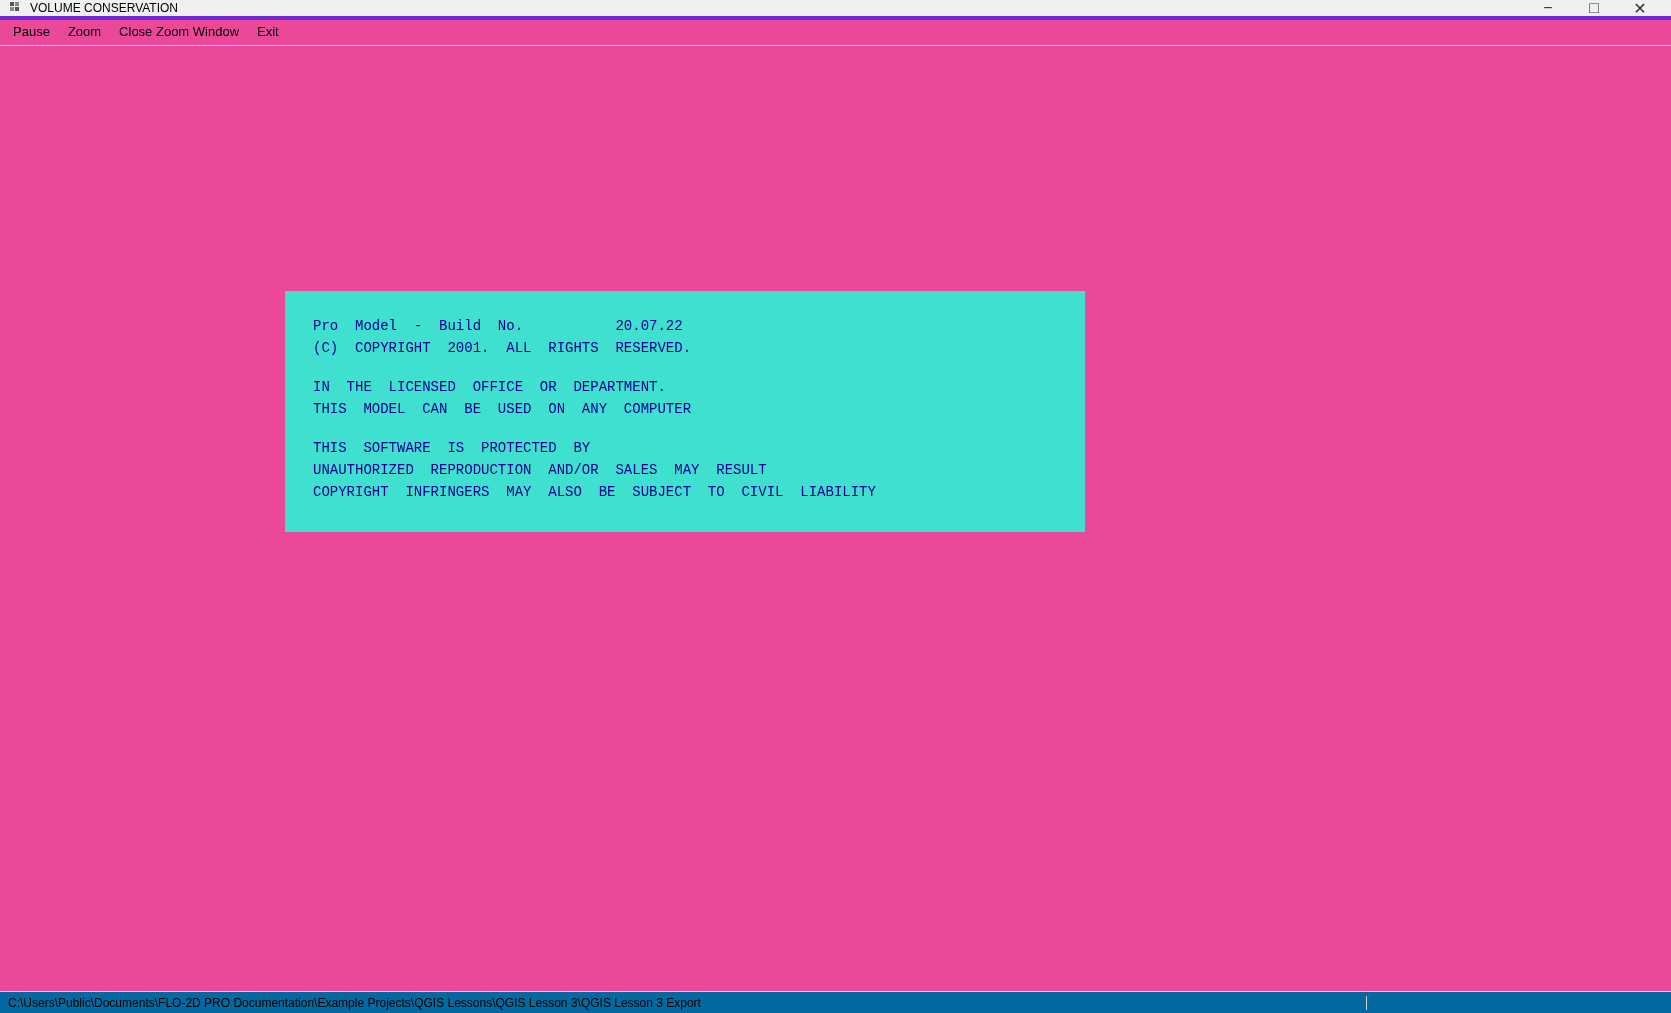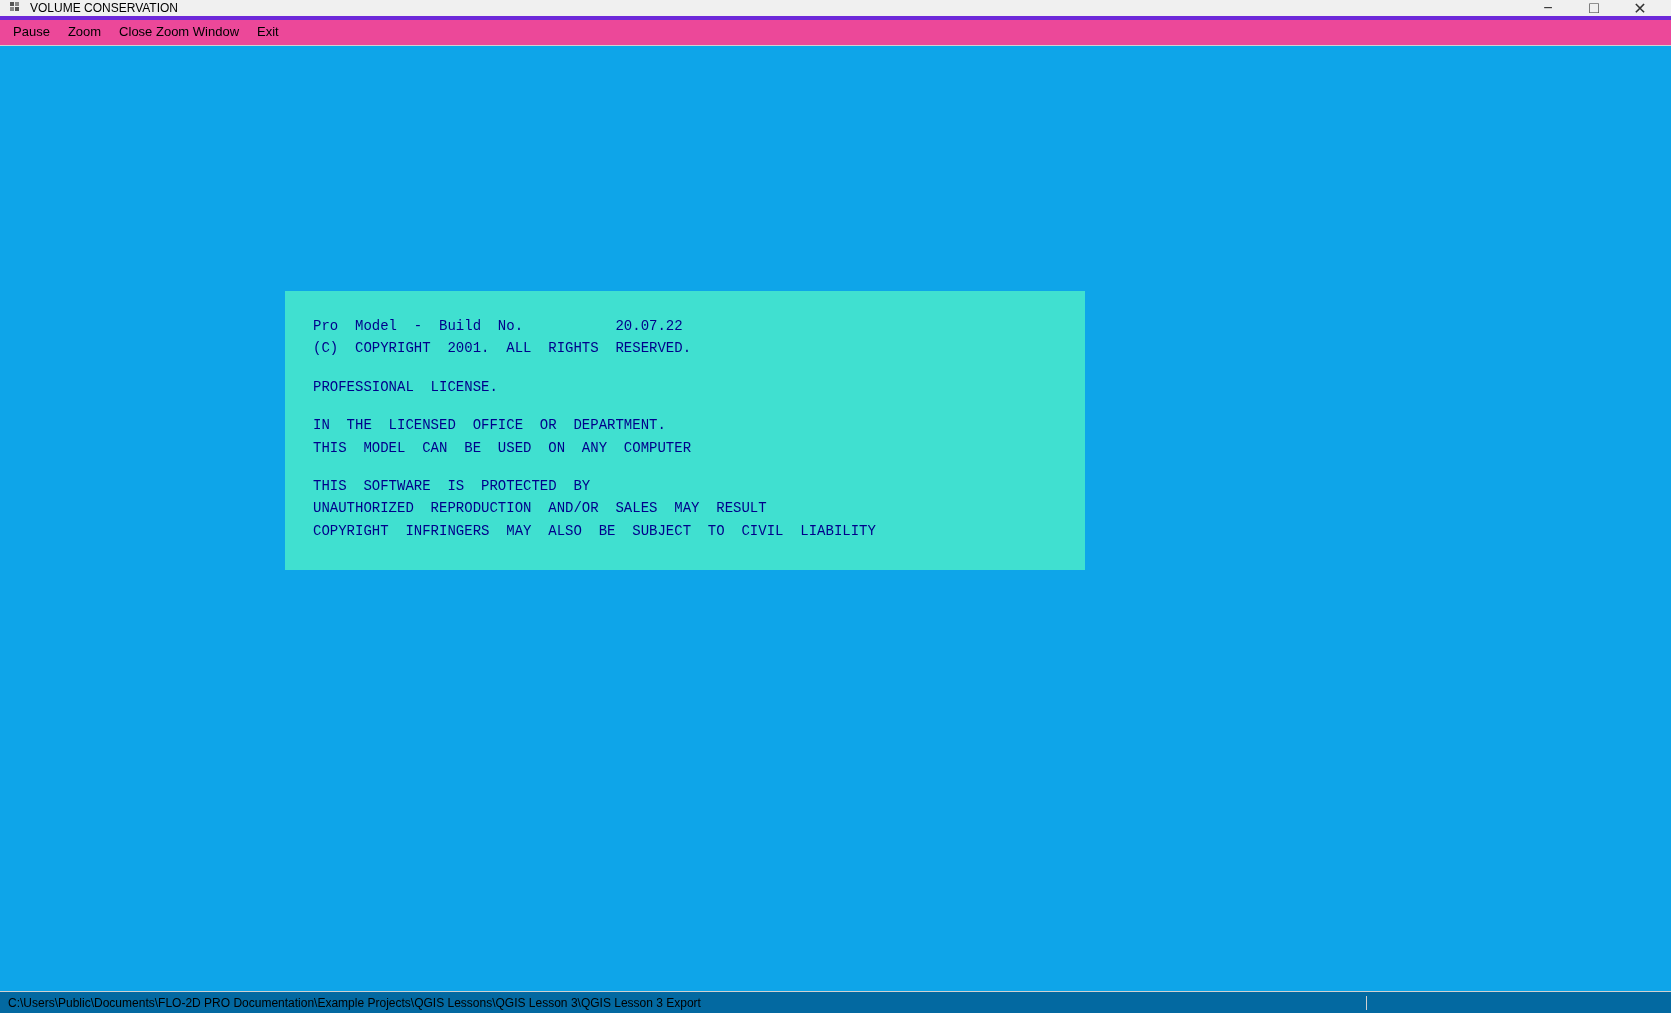--- a/index.html
+++ b/index.html
@@ -84,21 +84,21 @@
       padding: 3px 8px;
       font-size: 13px;
       color: #000;
       cursor: pointer;
       border: 1px solid transparent;
     }
 
     
     .main-content {
       flex: 1;
-      background: #0ea5e9;
+      background: #ec4899;
       display: flex;
       align-items: center;
       justify-content: center;
       position: relative;
     }
 
     
     .license-box {
       background: #40e0d0;
       padding: 24px 28px;
@@ -176,23 +176,20 @@
   <div class="menu-item">Exit</div>
 </div>
 
 <div class="main-content">
   <div class="license-box">
     <div class="block">
       <p>Pro  Model  -  Build  No.           20.07.22</p>
       <p>(C)  COPYRIGHT  2001.  ALL  RIGHTS  RESERVED.</p>
     </div>
     <div class="block">
-      <p>PROFESSIONAL  LICENSE.</p>
-    </div>
-    <div class="block">
       <p>IN  THE  LICENSED  OFFICE  OR  DEPARTMENT.</p>
       <p>THIS  MODEL  CAN  BE  USED  ON  ANY  COMPUTER</p>
     </div>
     <div class="block">
       <p>THIS  SOFTWARE  IS  PROTECTED  BY</p>
       <p>UNAUTHORIZED  REPRODUCTION  AND/OR  SALES  MAY  RESULT</p>
       <p>COPYRIGHT  INFRINGERS  MAY  ALSO  BE  SUBJECT  TO  CIVIL  LIABILITY</p>
     </div>
   </div>
 </div>

